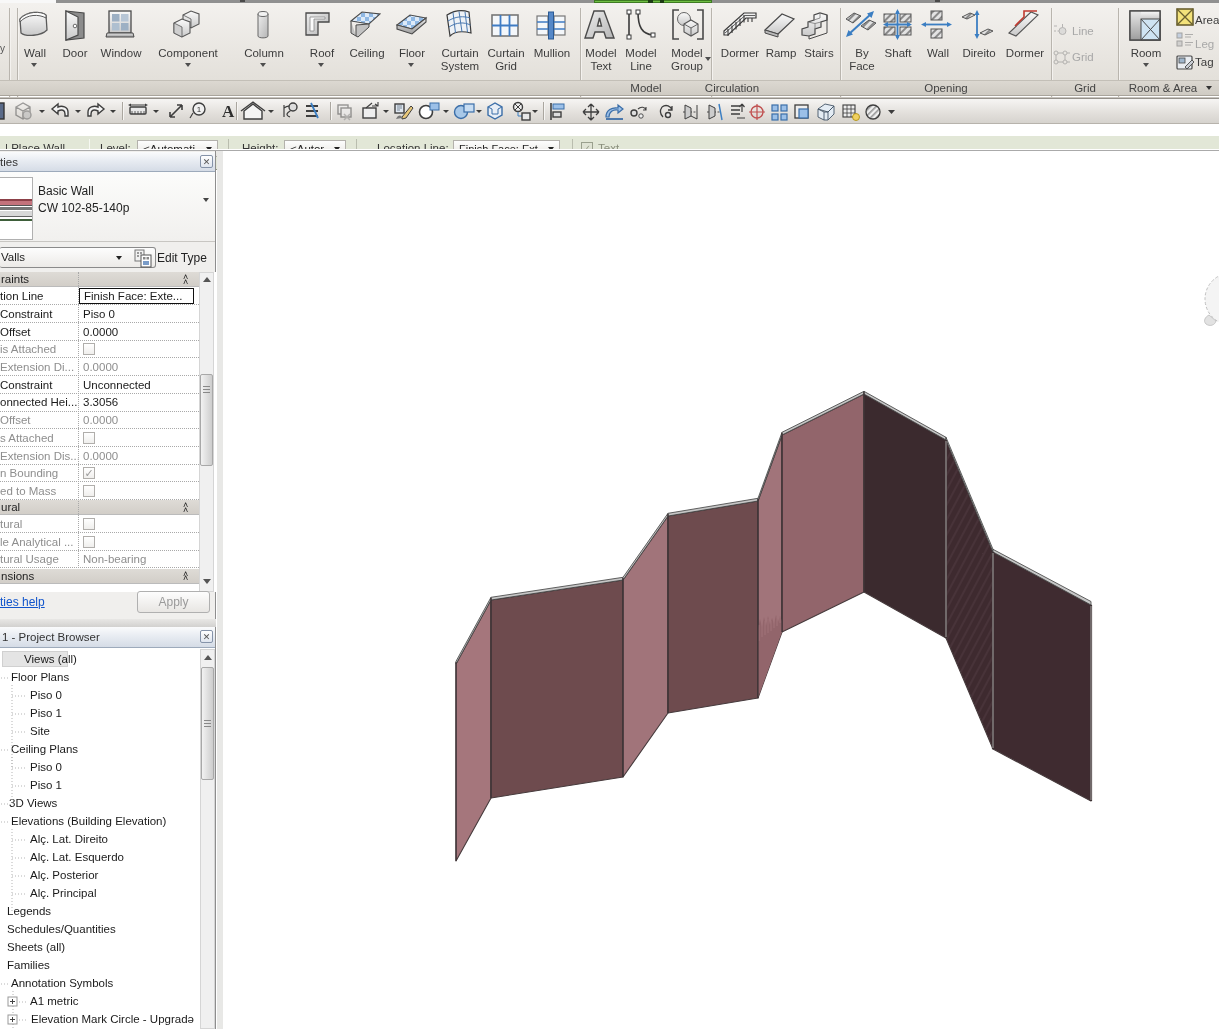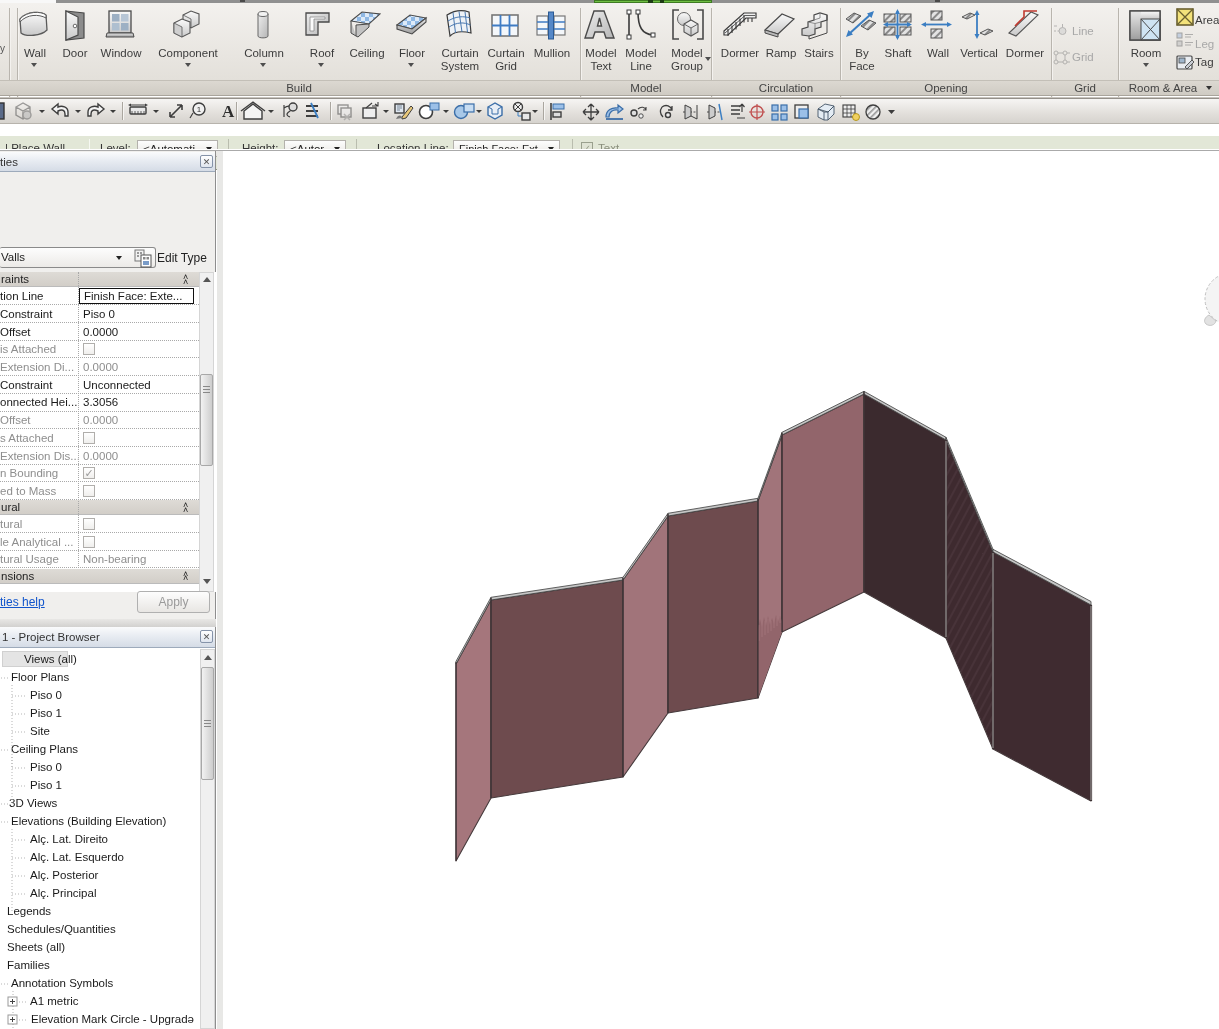--- a/index.html
+++ b/index.html
@@ -91,21 +91,21 @@
   <div class="blabel" style="left:527px;top:44px;width:50px">Mullion</div>
   <div class="blabel" style="left:581px;top:44px;width:40px">Model<br>Text</div>
   <div class="blabel" style="left:621px;top:44px;width:40px">Model<br>Line</div>
   <div class="blabel" style="left:665px;top:44px;width:44px">Model<br>Group</div>
   <div class="blabel" style="left:718px;top:44px;width:44px">Dormer</div>
   <div class="blabel" style="left:762px;top:44px;width:38px">Ramp</div>
   <div class="blabel" style="left:800px;top:44px;width:38px">Stairs</div>
   <div class="blabel" style="left:848px;top:44px;width:28px">By<br>Face</div>
   <div class="blabel" style="left:880px;top:44px;width:36px">Shaft</div>
   <div class="blabel" style="left:922px;top:44px;width:32px">Wall</div>
-  <div class="blabel" style="left:956px;top:44px;width:46px">Vertical</div>
+  <div class="blabel" style="left:956px;top:44px;width:46px">Direito</div>
   <div class="blabel" style="left:1003px;top:44px;width:44px">Dormer</div>
   <div class="blabel" style="left:1126px;top:44px;width:40px">Room</div>
   <div class="blabel gray2" style="left:1072px;top:22px;width:40px;text-align:left;color:#a8a8a8">Line</div>
   <div class="blabel gray2" style="left:1072px;top:48px;width:40px;text-align:left;color:#a8a8a8">Grid</div>
   <div class="blabel" style="left:1195px;top:11px;width:34px;text-align:left">Area</div>
   <div class="blabel" style="left:1195px;top:35px;width:34px;text-align:left;color:#a8a8a8">Leg</div>
   <div class="blabel" style="left:1195px;top:53px;width:34px;text-align:left">Tag</div>
 
   <div class="darr" style="left:31px;top:60px"></div>
   <div class="darr" style="left:185px;top:60px"></div>
@@ -310,23 +310,22 @@
 <g transform="translate(1053,46)" opacity="0.55">
 <circle cx="3" cy="4" r="2" fill="none" stroke="#888"></circle>
           <circle cx="12" cy="4" r="2" fill="none" stroke="#888"></circle>
 <circle cx="3" cy="13" r="2" fill="none" stroke="#888"></circle>
           <circle cx="12" cy="13" r="2" fill="none" stroke="#888"></circle>
 <path d="M5 4 L10 4 M5 13 L10 13 M3 6 L3 11 M12 6 L12 11 M14 4 L17 4 M14 13 L17 13" stroke="#888"></path>
 </g>
 </svg>
 </div>
 <div id="panelrow" class="abs">
-  <div class="ptitle" style="left:18px;width:562px">Build</div>
   <div class="ptitle" style="left:581px;width:130px">Model</div>
-  <div class="ptitle" style="left:722px;width:128px">Circulation</div>
+  <div class="ptitle" style="left:668px;width:128px">Circulation</div>
   <div class="ptitle" style="left:841px;width:210px">Opening</div>
   <div class="ptitle" style="left:1052px;width:66px">Grid</div>
   <div class="ptitle" style="left:1119px;width:88px">Room &amp; Area</div>
   <div class="darr" style="left:1206px;top:5px;border-top-color:#333"></div>
 </div>
 <div id="ribbonline" class="abs"></div>
 <div id="toolbar" class="abs">
 <svg class="abs" style="left:0;top:0" width="1219" height="25" viewBox="0 0 1219 25">
 <g fill="none" stroke="#3e3e3e" stroke-width="1.4">
 <rect x="-6" y="4" width="10" height="16" fill="#5a6a88" stroke="#333"></rect>
@@ -500,20 +499,31 @@
       </div>
   <div class="osep" style="left:572px"></div>
   <div class="abs" style="left:581px;top:6px;width:12px;height:12px;border:1px solid #9aa08e;background:#dfe3d4;color:#9aa08e;font-size:10px;line-height:11px;text-align:center">✓</div>
   <div class="obtext" style="left:598px;color:#8a8f7d">Text</div>
 </div>
 <div id="optline2" class="abs"></div>
 <div id="props" class="abs">
   <div id="propsTitle" class="abs">
         <span style="position:absolute;left:0;top:4px">ties</span>
     <div class="closebox" style="left:200px;top:3px">✕</div>
+  </div>
+  <div id="typesel" class="abs">
+    <div class="abs" style="left:-4px;top:5px;width:37px;height:63px;background:#fff;border:1px solid #b0b0b0">
+      <div class="abs" style="left:0;top:21px;width:35px;height:7px;background:#c4737c;border-top:2px solid #8c4048;border-bottom:1px solid #555"></div>
+      <div class="abs" style="left:0;top:29px;width:35px;height:3px;background:#777"></div>
+      <div class="abs" style="left:0;top:33px;width:35px;height:6px;background:#d8d8d8;border-bottom:1px solid #666"></div>
+      <div class="abs" style="left:0;top:41px;width:35px;height:2px;background:#3e5e3a"></div>
+    </div>
+    <div class="abs" style="left:38px;top:12px;font-size:12px;color:#222">Basic Wall</div>
+    <div class="abs" style="left:38px;top:29px;font-size:12px;color:#222">CW 102-85-140p</div>
+    <div class="darr" style="left:203px;top:26px;border-top-color:#444"></div>
   </div>
   <div id="walcombo" class="abs">
     <span style="position:absolute;left:1px;top:3px;font-size:11.5px;color:#222">Valls</span>
     <div class="darr" style="left:116px;top:8px;border-top-color:#222"></div>
   </div>
   <svg class="abs" style="left:134px;top:98px" width="19" height="19" viewBox="0 0 19 19">
     <rect x="1" y="1" width="9" height="11" fill="#f2f2f2" stroke="#777"></rect>
     <rect x="3" y="3" width="2" height="2" fill="#999"></rect>
         <rect x="6" y="3" width="2" height="2" fill="#999"></rect>
     <rect x="3" y="6" width="2" height="2" fill="#999"></rect>

